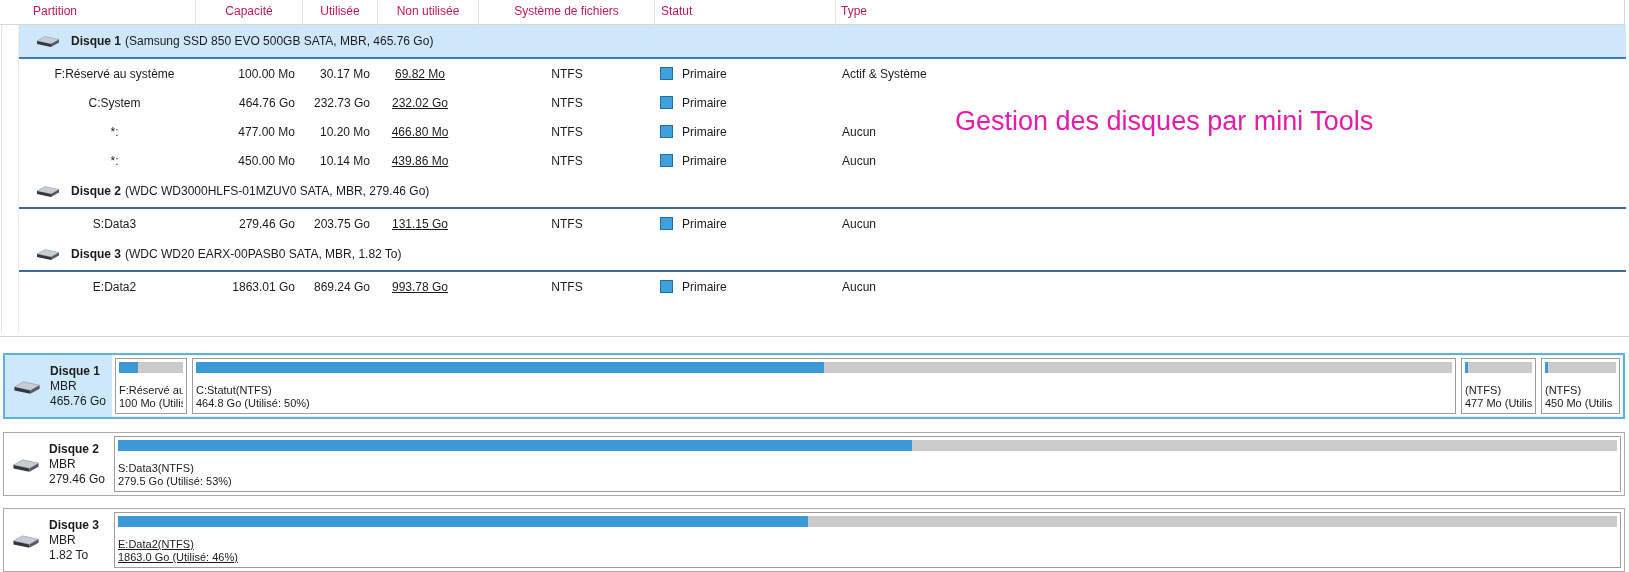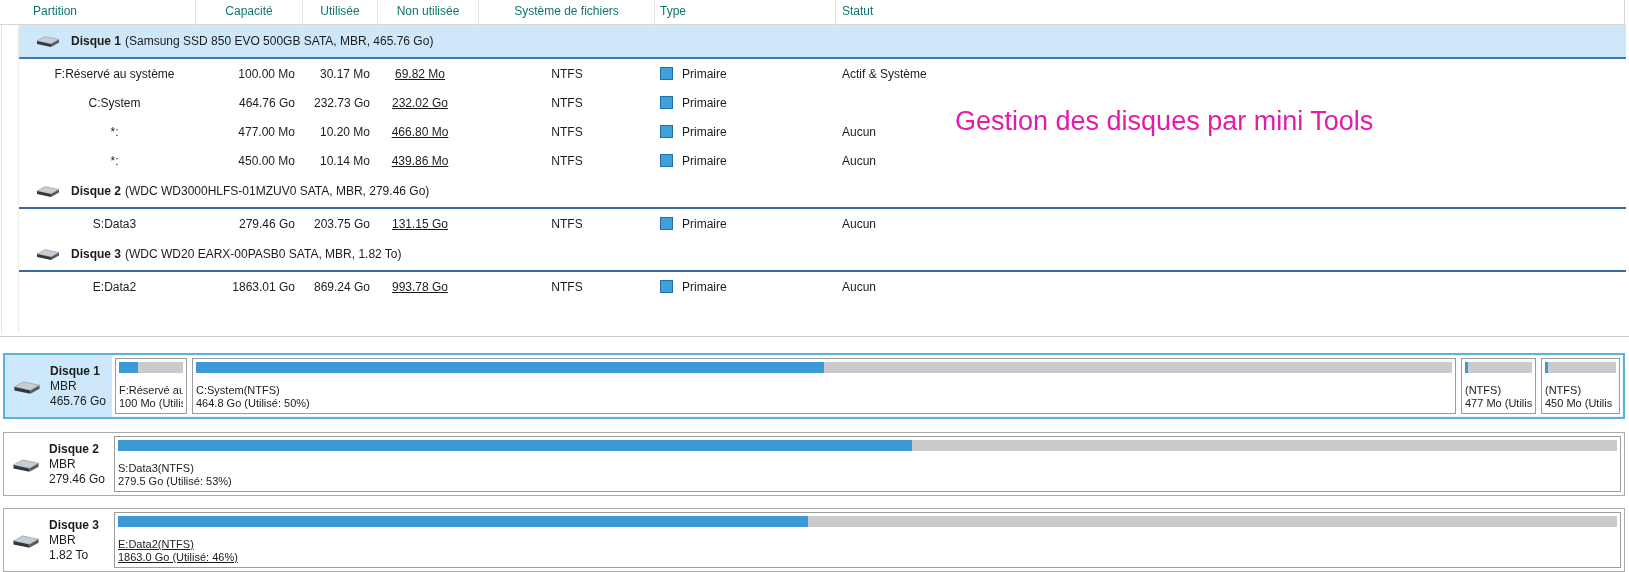--- a/index.html
+++ b/index.html
@@ -7,21 +7,21 @@
     width:1629px;height:572px;position:relative;overflow:hidden;
     background:#fff;font-family:"Liberation Sans","DejaVu Sans",sans-serif;
     font-size:12px;color:#1c1c1c;
   }
   
   .toppanel{position:absolute;left:0;top:0;width:1629px;}
   .gutterline{position:absolute;left:18px;top:0;width:1px;height:333px;background:#ececec;}
   .leftline{position:absolute;left:1px;top:0;width:1px;height:333px;background:#e2e2e2;}
   .tgrid{display:grid;grid-template-columns:196px 107px 75px 101px 176px 181px auto;align-items:center;}
   .theader{height:24px;border-bottom:1px solid #d6d6d6;width:1624px;border-right:1px solid #d6d6d6;position:relative;z-index:2;background:#fff;}
-  .hcell{height:37px;line-height:22px;border-right:1px solid #e4e4e4;color:#0f766e;white-space:nowrap;overflow:hidden;}
+  .hcell{height:37px;line-height:22px;border-right:1px solid #e4e4e4;color:#be185d;white-space:nowrap;overflow:hidden;}
   .hcell:last-child{border-right:none;}
   .h-part{padding-left:33px;}
   .h-center{text-align:center;}
   .h-type{padding-left:5px;}
   .h-status{padding-left:6px;}
   .refresh{position:absolute;left:7px;top:3px;width:17px;height:17px;cursor:pointer;}
   
   .band{margin-left:18px;width:1608px;height:34px;border-bottom:2px solid #3c6a99;
         display:flex;align-items:center;padding-left:17px;box-sizing:border-box;background:#fff;}
   .band.sel{background:#cee7f9;border-bottom-color:#3e7cb8;}
@@ -72,22 +72,22 @@
     <path d="M12.8 8 a4.8 4.8 0 0 1 -8.1 3.4" fill="none" stroke="#1c86d1" stroke-width="2.1"></path>
     <polygon points="3.4,15.0 2.8,10.4 7.1,11.9" fill="#1c86d1"></polygon>
   </svg>
 
   <div class="theader tgrid">
       <div class="hcell h-part">Partition</div>
       <div class="hcell h-center">Capacité</div>
       <div class="hcell h-center">Utilisée</div>
       <div class="hcell h-center">Non utilisée</div>
       <div class="hcell h-center">Système de fichiers</div>
+      <div class="hcell h-status">Statut</div>
       <div class="hcell h-type">Type</div>
-      <div class="hcell h-status">Statut</div>
     </div>
   <div>
       <div class="band sel">
         <svg class="driveicon" viewBox="0 0 26 14">
           <polygon points="2,7 10,2.5 24,5.5 16,10" fill="#c7cdd4" stroke="#8a9099" stroke-width="0.5"></polygon>
           <polygon points="2,7 16,10 16,13 2,10" fill="#33383e"></polygon>
           <polygon points="16,10 24,5.5 24,8.5 16,13" fill="#555b63"></polygon>
         </svg>
         <span class="bandtitle">Disque 1</span>
         <span class="banddetails">(Samsung SSD 850 EVO 500GB SATA, MBR, 465.76 Go)</span>
@@ -208,21 +208,21 @@
           </div>
           <div class="pspacer"></div>
           <div class="pname">F:Réservé au s</div>
           <div class="psize">100 Mo (Utilis</div>
         </div>
         <div class="pbox" style="flex: 1 1 auto;">
           <div class="pbar">
             <div class="pfill" style="width: 50%;"></div>
           </div>
           <div class="pspacer"></div>
-          <div class="pname">C:System(NTFS)</div>
+          <div class="pname">C:Statut(NTFS)</div>
           <div class="psize">464.8 Go (Utilisé: 50%)</div>
         </div>
         <div class="pbox" style="flex: 0 0 75px;">
           <div class="pbar">
             <div class="pfill" style="width: 4%;"></div>
           </div>
           <div class="pspacer"></div>
           <div class="pname">(NTFS)</div>
           <div class="psize">477 Mo (Utilis</div>
         </div>

